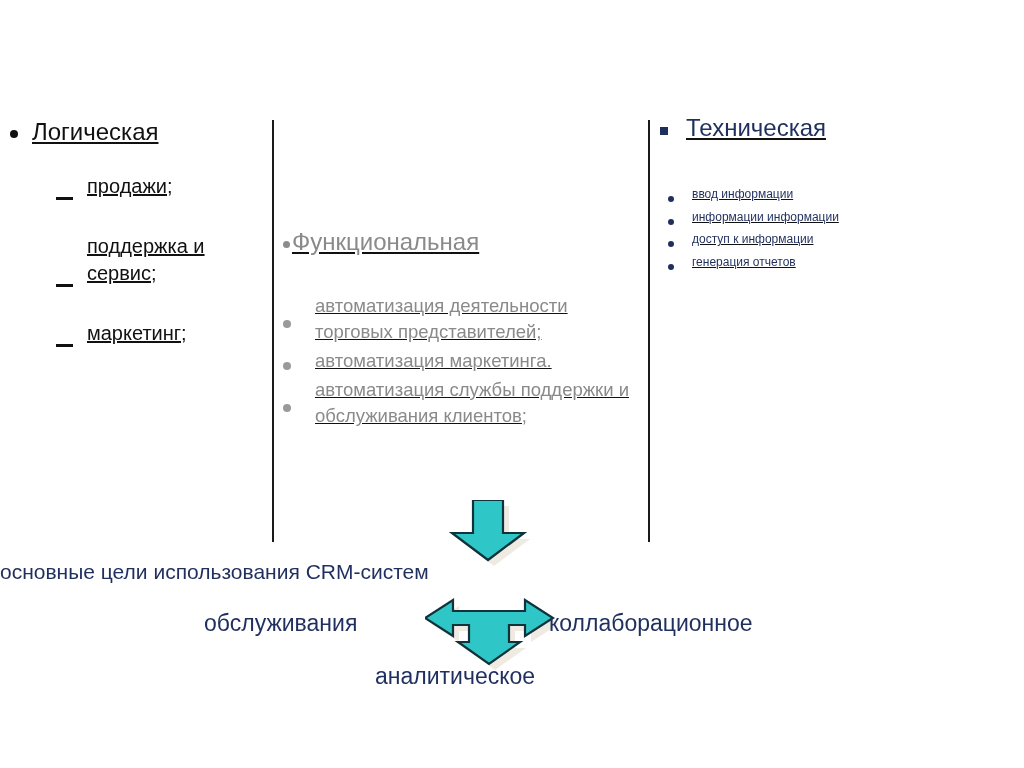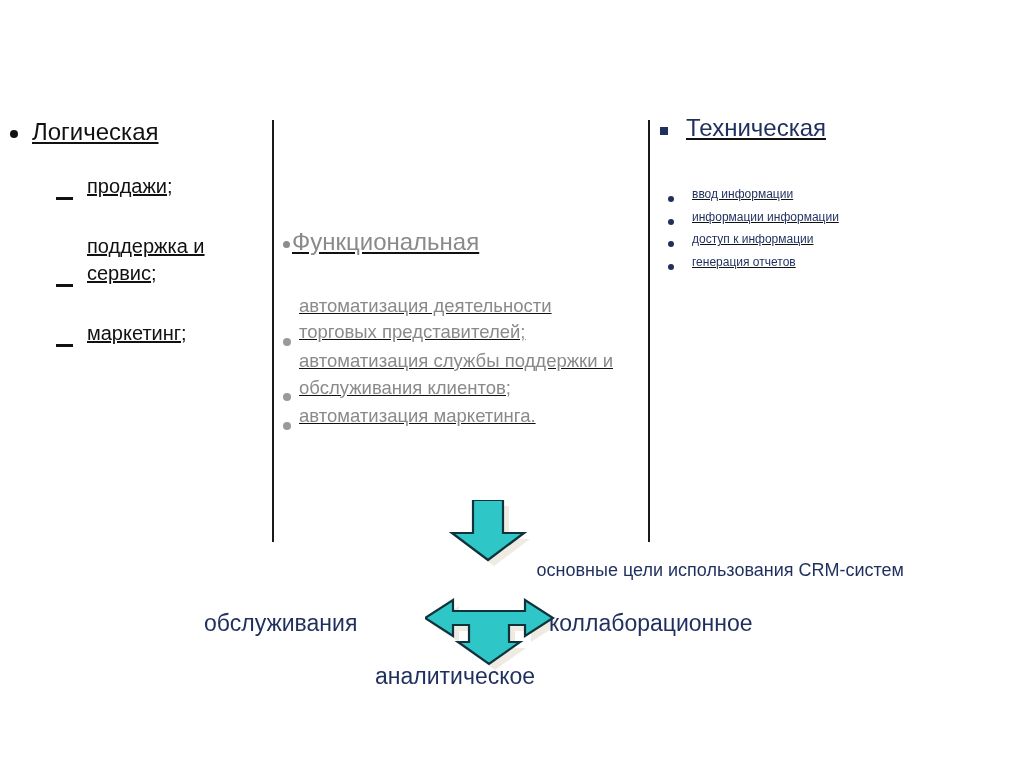--- a/index.html
+++ b/index.html
@@ -118,22 +118,22 @@
   }
   .m1-text {
     font-size: 24px;
     color: #8a8a8a;
     line-height: 1.2;
   }
 
   .m2-list { margin-top: 36px; }
   .m2-row {
     display: flex;
-    align-items: flex-end;
-    gap: 8px;
+    align-items: center;
+    gap: 24px;
     margin-bottom: 2px;
   }
   .bullet-dot-gray-sm {
     flex: 0 0 auto;
     width: 8px;
     height: 8px;
     border-radius: 50%;
     background: #9a9a9a;
     margin-top: 10px;
   }
@@ -203,22 +203,22 @@
     left: 425px;
     top: 98px;
     width: 140px;
     height: 78px;
   }
 
   .line-goals {
     position: absolute;
     left: 0; top: 60px;
     width: 904px;
-    text-align: right;
-    font-size: 18px;
+    text-align: left;
+    font-size: 21px;
     color: #1f2f5e;
     white-space: nowrap;
   }
   .word-oper {
     position: absolute;
     left: 204px; top: 110px;
     font-size: 23px;
     color: #1f2f5e;
     white-space: nowrap;
   }
@@ -282,26 +282,26 @@
 
     <div class="m2-list">
 
       <div class="m2-row">
         <span class="bullet-dot-gray-sm"></span>
         <span class="m2-text">автоматизация деятельности торговых представителей;</span>
       </div>
 
       <div class="m2-row">
         <span class="bullet-dot-gray-sm"></span>
-        <span class="m2-text">автоматизация службы поддержки и обслуживания клиентов;</span>
+        <span class="m2-text">автоматизация маркетинга.</span>
       </div>
 
       <div class="m2-row">
         <span class="bullet-dot-gray-sm"></span>
-        <span class="m2-text">автоматизация маркетинга.</span>
+        <span class="m2-text">автоматизация службы поддержки и обслуживания клиентов;</span>
       </div>
 
     </div>
   </div>
 
   <div class="col col-right">
 
     <div class="r1-row">
       <span class="bullet-square"></span>
       <span class="r1-text">Техническая</span>

